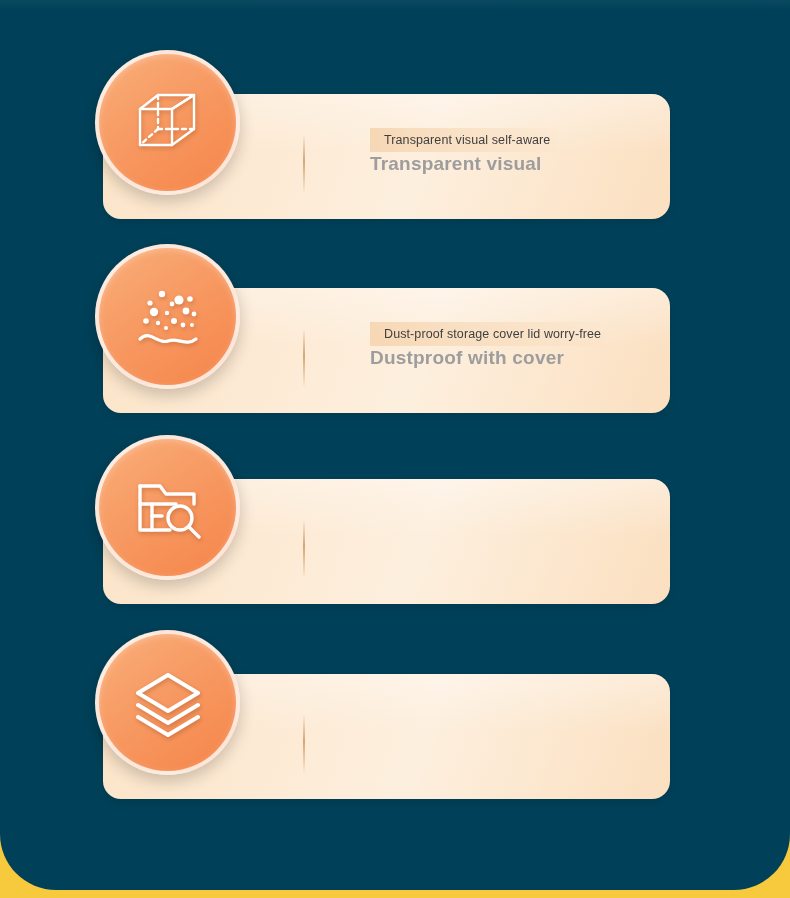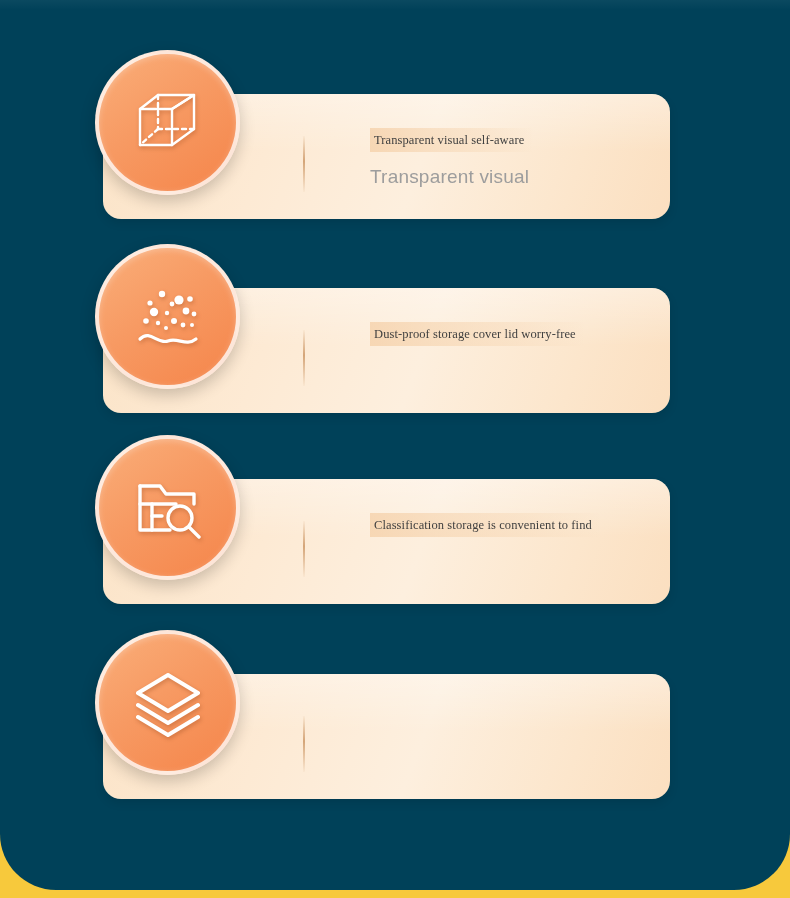--- a/index.html
+++ b/index.html
@@ -125,36 +125,35 @@
     top: 78px;
     z-index: 2;
   }
 
   .sub-title {
     display: inline-block;
     font-size: 12.5px;
     line-height: 20px;
     color: #3F3F3F;
     letter-spacing: 0.1px;
-    padding: 2px 8px 2px 4px;
+    padding: 2px 8px 2px 14px;
     background: linear-gradient(to right,
                 rgba(243,201,156,0.62),
                 rgba(246,215,180,0.38) 70%,
                 rgba(250,230,205,0.10));
     white-space: nowrap;
-    font-family: Liberation Serif, serif;
   }
 
   .main-title {
-    margin-top: 13px;
     font-size: 19px;
     line-height: 24px;
     color: #9D9D9D;
     letter-spacing: 0.2px;
     white-space: nowrap;
+    font-weight: bold;
   }
 
   
 </style>
 </head>
 <body>
 
 <div id="panel">
 
   <div id="top-sheen"></div>
@@ -208,20 +207,21 @@
           <circle cx="38" cy="51" r="2.0"></circle>
           <circle cx="64" cy="48" r="2.0"></circle>
           <path d="M12 62 C22 52, 30 68, 40 64 C50 60, 58 70, 68 62" fill="none" stroke="#FFFFFF" stroke-width="3.2" stroke-linecap="round"></path>
         </svg>
       </div>
 
       <div class="divider"></div>
 
       <div class="text-block">
         <div class="sub-title">Dust-proof storage cover lid worry-free</div>
+        <div class="main-title">Dustproof with cover</div>
       </div>
     </div>
 
     <div class="card-row" style="top:435px;">
       <div class="card-panel"></div>
 
       <div class="icon-badge">
         <svg width="80" height="80" viewBox="0 0 80 80" fill="none" stroke="#FFFFFF" stroke-width="3.4" stroke-linecap="round" stroke-linejoin="round">
 
           <path d="M12 18 L32 18 L38 26 L66 26 L66 36"></path>
@@ -232,21 +232,20 @@
           <path d="M24 36 L24 62"></path>
 
           <circle cx="52" cy="50" r="12"></circle>
           <path d="M61 59 L71 69"></path>
         </svg>
       </div>
 
       <div class="divider"></div>
 
       <div class="text-block">
-        <div class="sub-title">Classification storage is convenient to find</div>
       </div>
     </div>
 
     <div class="card-row" style="top:630px;">
       <div class="card-panel"></div>
 
       <div class="icon-badge">
         <svg width="80" height="80" viewBox="0 0 80 80" fill="none" stroke="#FFFFFF" stroke-width="4" stroke-linecap="round" stroke-linejoin="round">
           <path d="M40 12 L70 30 L40 48 L10 30 Z"></path>
           <path d="M10 42 L40 60 L70 42"></path>

